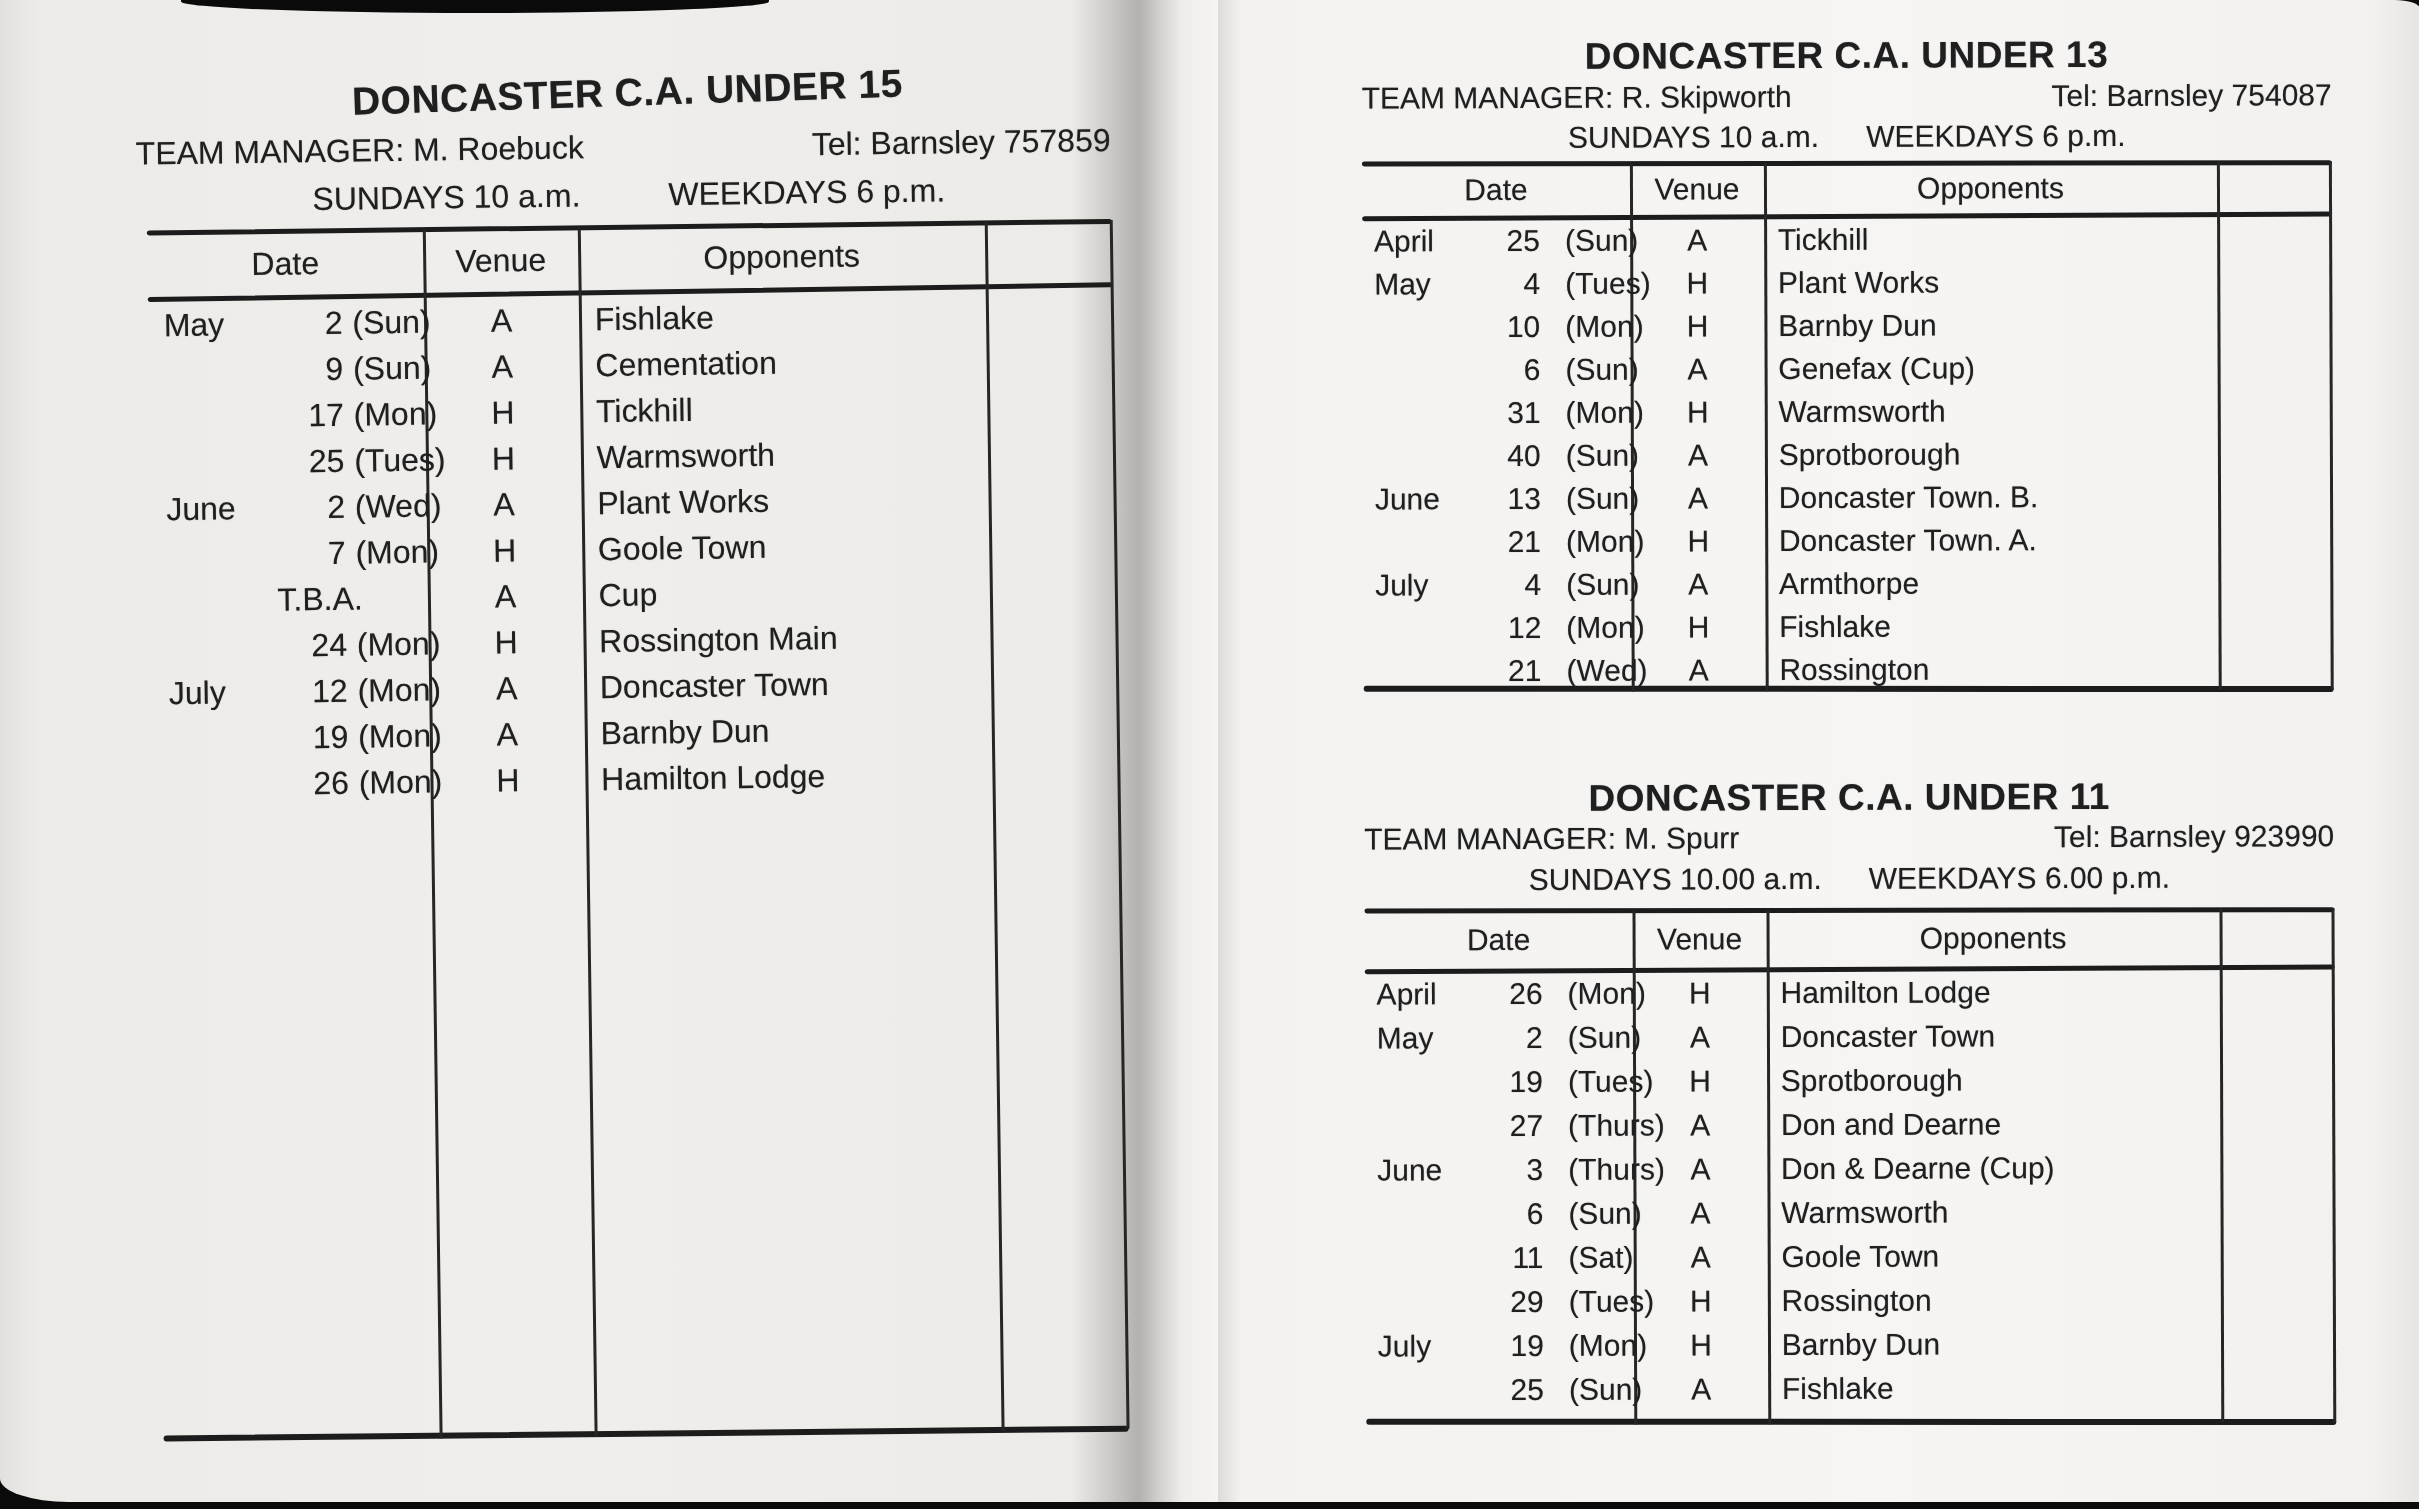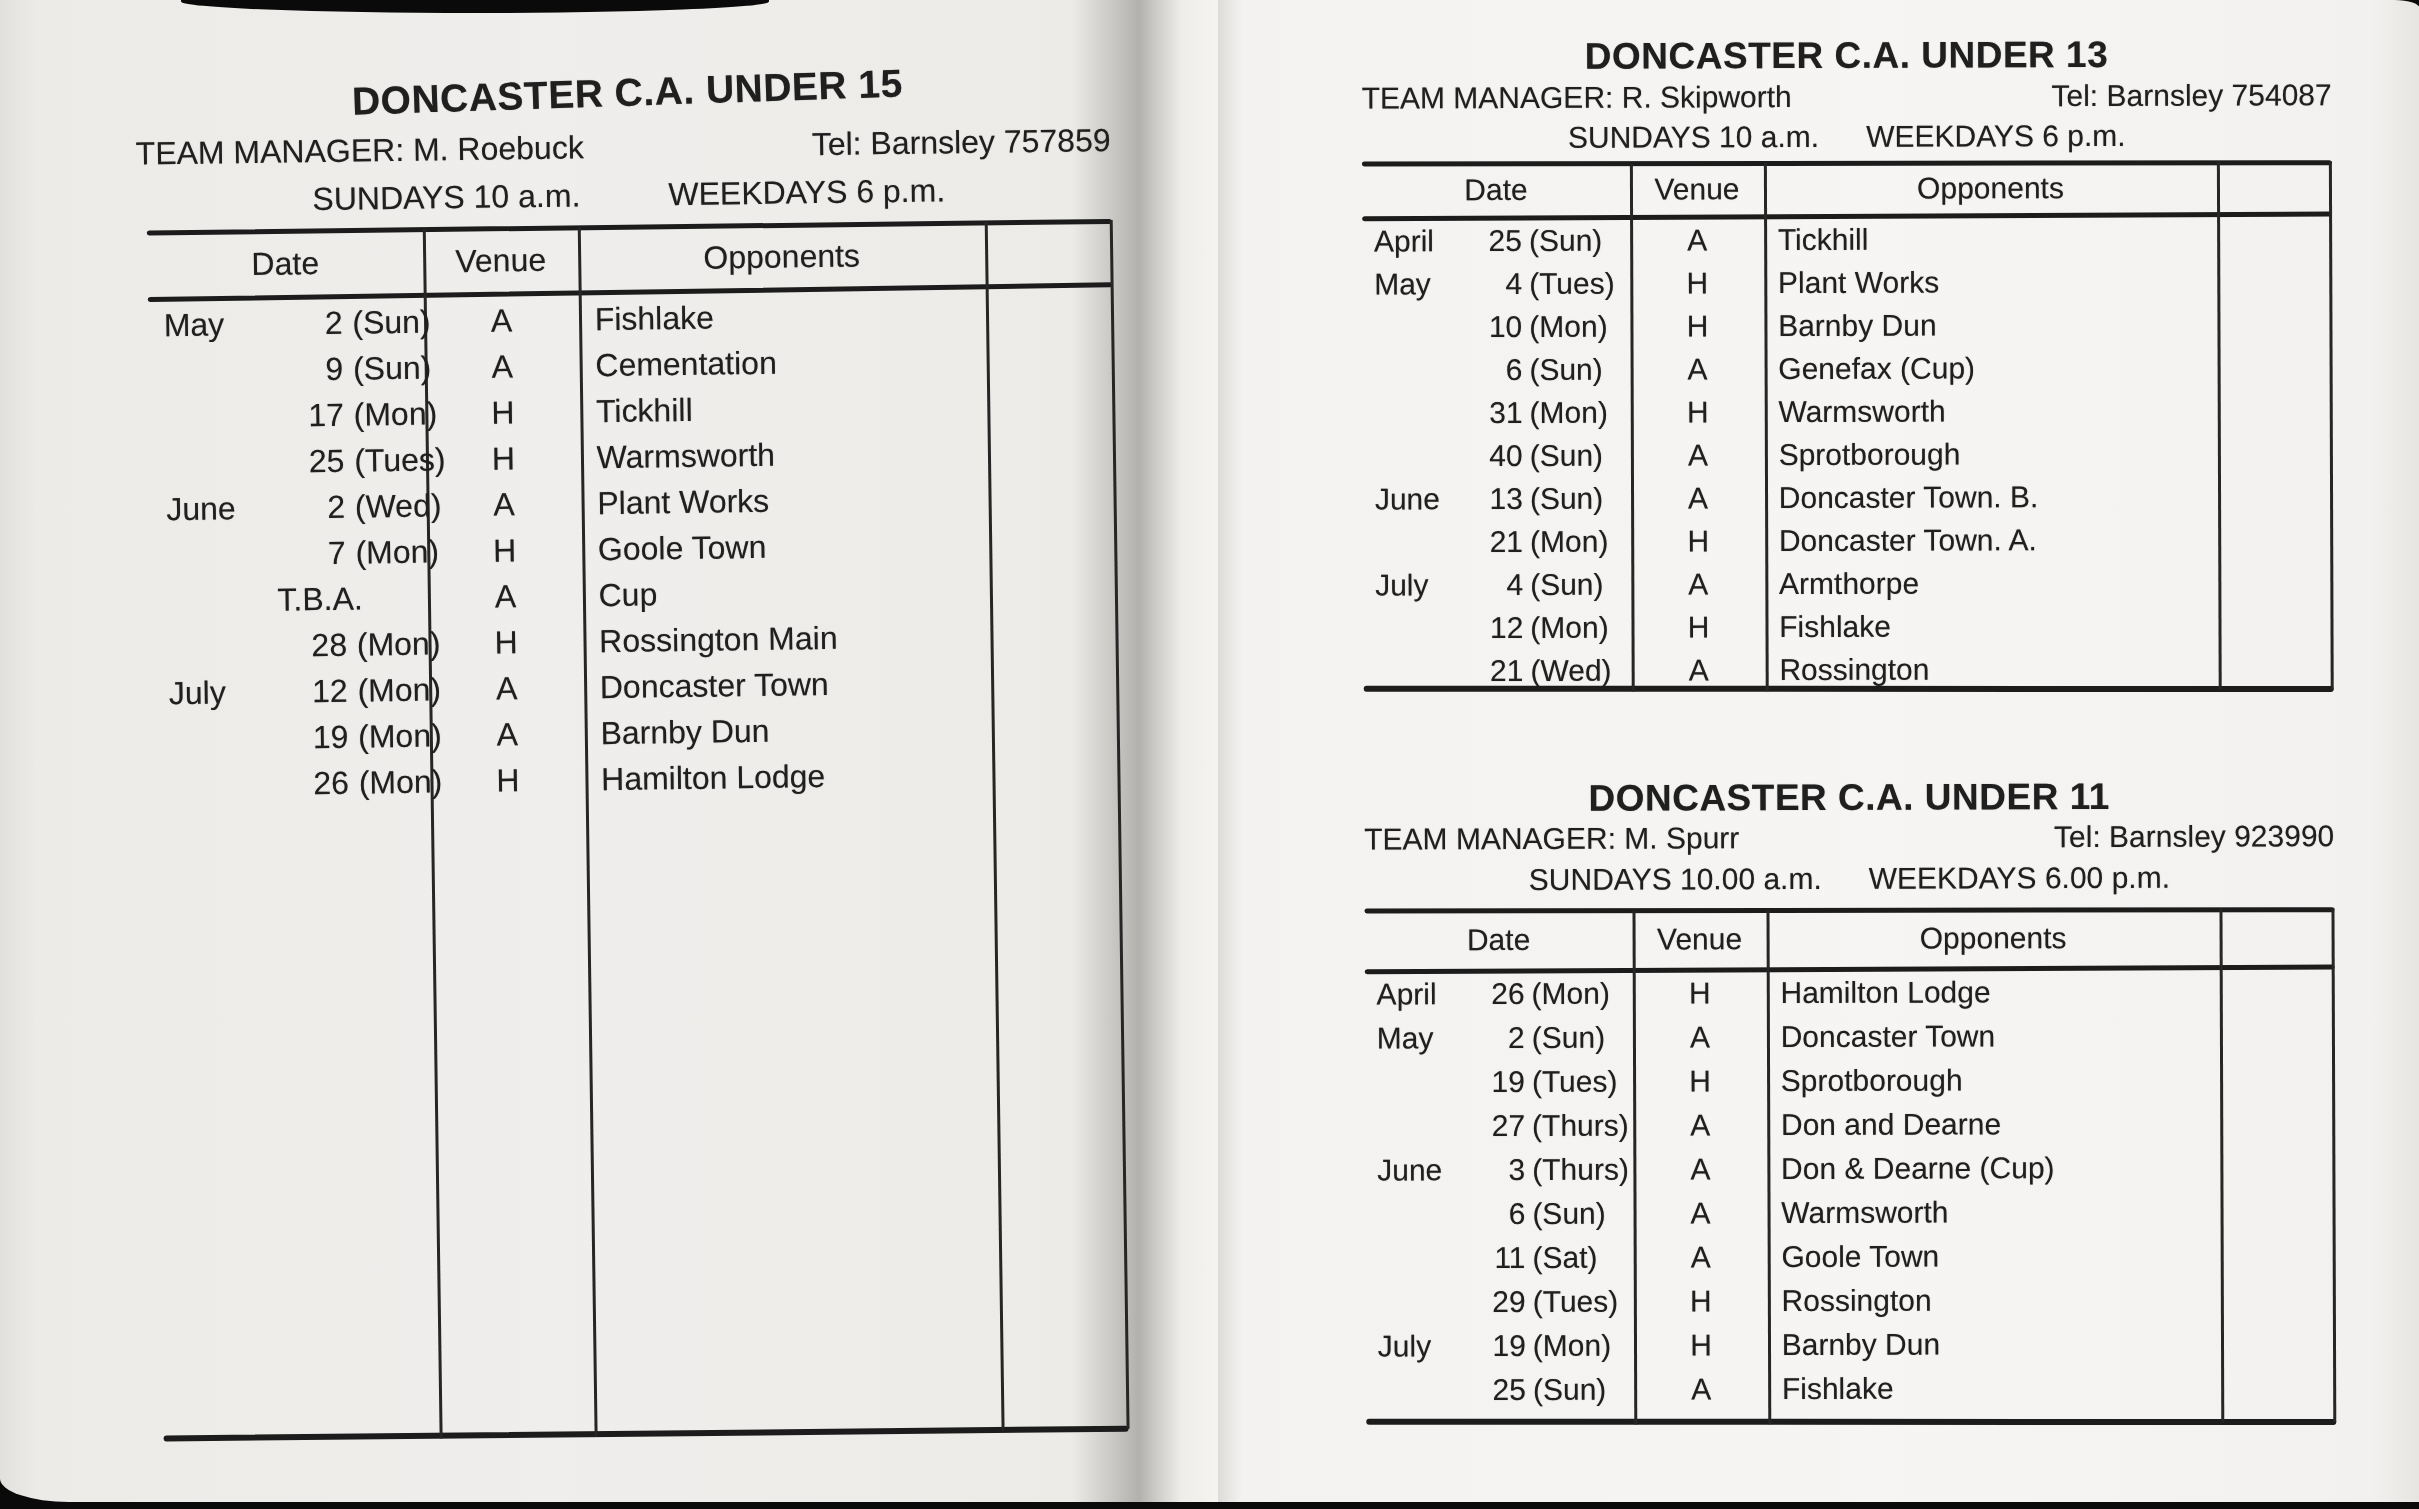--- a/index.html
+++ b/index.html
@@ -65,21 +65,21 @@
   .lt .row{height:46px;grid-template-columns:276px 155px 407px 127px;}
   .lt .v1{left:276px;} .lt .v2{left:431px;} .lt .v3{left:838px;} .lt .v4{left:963px;}
   .lt .date-c{grid-template-columns:100px 69px auto;column-gap:9.8px;padding-left:15.7px;}
   .lt .opp-c{padding-left:15.7px;}
 
   
   .rt{left:144px;width:970px;font-size:30px;}
   .rt .thead{grid-template-columns:268px 134px 453px 116px;}
   .rt .row{grid-template-columns:268px 134px 453px 116px;}
   .rt .v1{left:268px;} .rt .v2{left:402px;} .rt .v3{left:855px;} .rt .v4{left:967px;}
-  .rt .date-c{grid-template-columns:86px 55px auto;column-gap:7px;padding-left:11.8px;}
+  .rt .date-c{grid-template-columns:86px 55px auto;column-gap:25px;padding-left:11.8px;}
   .rt .opp-c{padding-left:13.7px;}
   .rt13{top:163px;height:528px;}
   .rt13 .thead{height:51px;} .rt13 .hl-sep{top:51px;} .rt13 .rows{top:55px;}
   .rt13 .row{height:43px;}
   .rt11{top:910px;height:514px;}
   .rt11 .thead{height:57px;} .rt11 .hl-sep{top:57px;} .rt11 .rows{top:61px;}
   .rt11 .row{height:44px;}
 
   .rp .sec-title{left:144px;width:970px;font-size:37px;}
   .rp .manager-row{left:144px;width:970px;font-size:30px;}
@@ -193,21 +193,21 @@
                 <span class="dw"></span>
               </div>
               <div class="c venue-c">A</div>
               <div class="c opp-c">Cup</div>
               <div class="c"></div>
             </div>
 
             <div class="row">
               <div class="c date-c">
                 <span class="m"></span>
-                <span class="dn">28</span>
+                <span class="dn">24</span>
                 <span class="dw">(Mon)</span>
               </div>
               <div class="c venue-c">H</div>
               <div class="c opp-c">Rossington Main</div>
               <div class="c"></div>
             </div>
 
             <div class="row">
               <div class="c date-c">
                 <span class="m">July</span>

